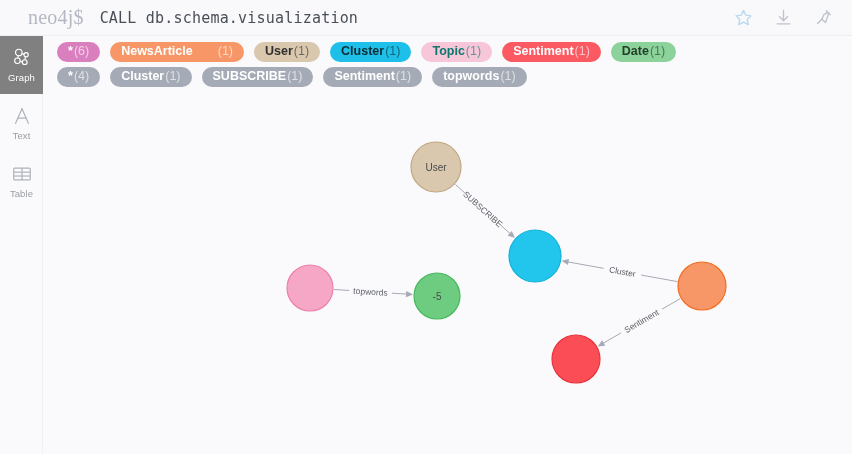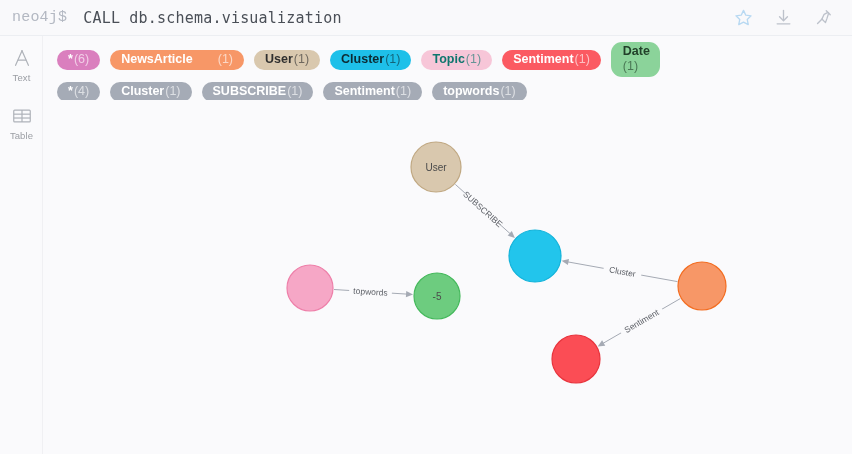--- a/index.html
+++ b/index.html
@@ -26,24 +26,24 @@
     left: 0; top: 0;
     width: 852px;
     height: 36px;
     background: #f9f9fb;
     border-bottom: 1px solid #eceef2;
     box-sizing: border-box;
     display: flex;
     align-items: center;
   }
   #prompt {
-    font-family: Liberation Mono, monospace;
-    font-size: 15px;
+    font-family: Liberation Serif, serif;
+    font-size: 20px;
     color: #b3b8c2;
-    margin-left: 12px;
+    margin-left: 28px;
     letter-spacing: .2px;
     white-space: pre;
   }
   #query-text {
     font-family: "DejaVu Sans Mono", "Liberation Mono", monospace;
     font-size: 15px;
     color: #4a4f57;
     margin-left: 16px;
     letter-spacing: .2px;
     white-space: pre;
@@ -182,20 +182,35 @@
           <path d="M15.5 3.5 L20.5 8.5"></path>
           <path d="M17.5 5.5 L12.8 8 L10 14 L14.5 18.5 L16.5 12.8 L18.5 6.5 Z"></path>
           <line x1="10.5" y1="13.5" x2="4.5" y2="19.5"></line>
         </svg>
       </span>
     </div>
   </div>
 
   <div id="sidebar">
 
+    <div class="side-item active">
+      <span class="side-glyph">
+        <svg viewBox="0 0 24 24" width="22" height="22" fill="none" stroke="#ffffff" stroke-width="1.25">
+          <circle cx="8.5" cy="6" r="3.6"></circle>
+          <circle cx="16.5" cy="8.5" r="2.3"></circle>
+          <circle cx="7" cy="15" r="3"></circle>
+          <circle cx="15" cy="16.5" r="2.6"></circle>
+          <line x1="11.6" y1="7.1" x2="14.3" y2="8"></line>
+          <line x1="8" y1="9.6" x2="7.3" y2="12"></line>
+          <line x1="9.9" y1="15.6" x2="12.4" y2="16.2"></line>
+          <line x1="15.7" y1="10.7" x2="15.2" y2="13.9"></line>
+        </svg>
+      </span>
+      <span class="side-label">Graph</span>
+    </div>
 
     <div class="side-item">
       <span class="side-glyph">
         <svg viewBox="0 0 24 24" width="22" height="22" fill="none" stroke="#aeb2b9" stroke-width="1.3" stroke-linecap="round">
           <line x1="12" y1="4" x2="5" y2="20"></line>
           <line x1="12" y1="4" x2="19" y2="20"></line>
           <line x1="7.7" y1="14.4" x2="16.3" y2="14.4"></line>
         </svg>
       </span>
       <span class="side-label">Text</span>
@@ -234,21 +249,21 @@
           <span class="cnt">(1)</span>
         </span>
         <span class="chip" style="background: rgb(247, 198, 216); color: #0f766e;">
           <span>Topic</span>
           <span class="cnt">(1)</span>
         </span>
         <span class="chip" style="background: rgb(251, 90, 98); color: rgb(255, 255, 255);">
           <span>Sentiment</span>
           <span class="cnt">(1)</span>
         </span>
-        <span class="chip" style="background: rgb(139, 211, 154); color: rgb(34, 64, 42); flex-direction: column;">
+        <span class="chip" style="background: rgb(139, 211, 154); color: rgb(34, 64, 42);">
           <span>Date</span>
           <span class="cnt">(1)</span>
         </span>
       </div>
     <div class="chip-row" id="rel-chip-row">
         <span class="chip" style="background: rgb(165, 171, 182); color: rgb(255, 255, 255);">
           <span>*</span>
           <span class="cnt">(4)</span>
         </span>
         <span class="chip" style="background: rgb(165, 171, 182); color: rgb(255, 255, 255);">

